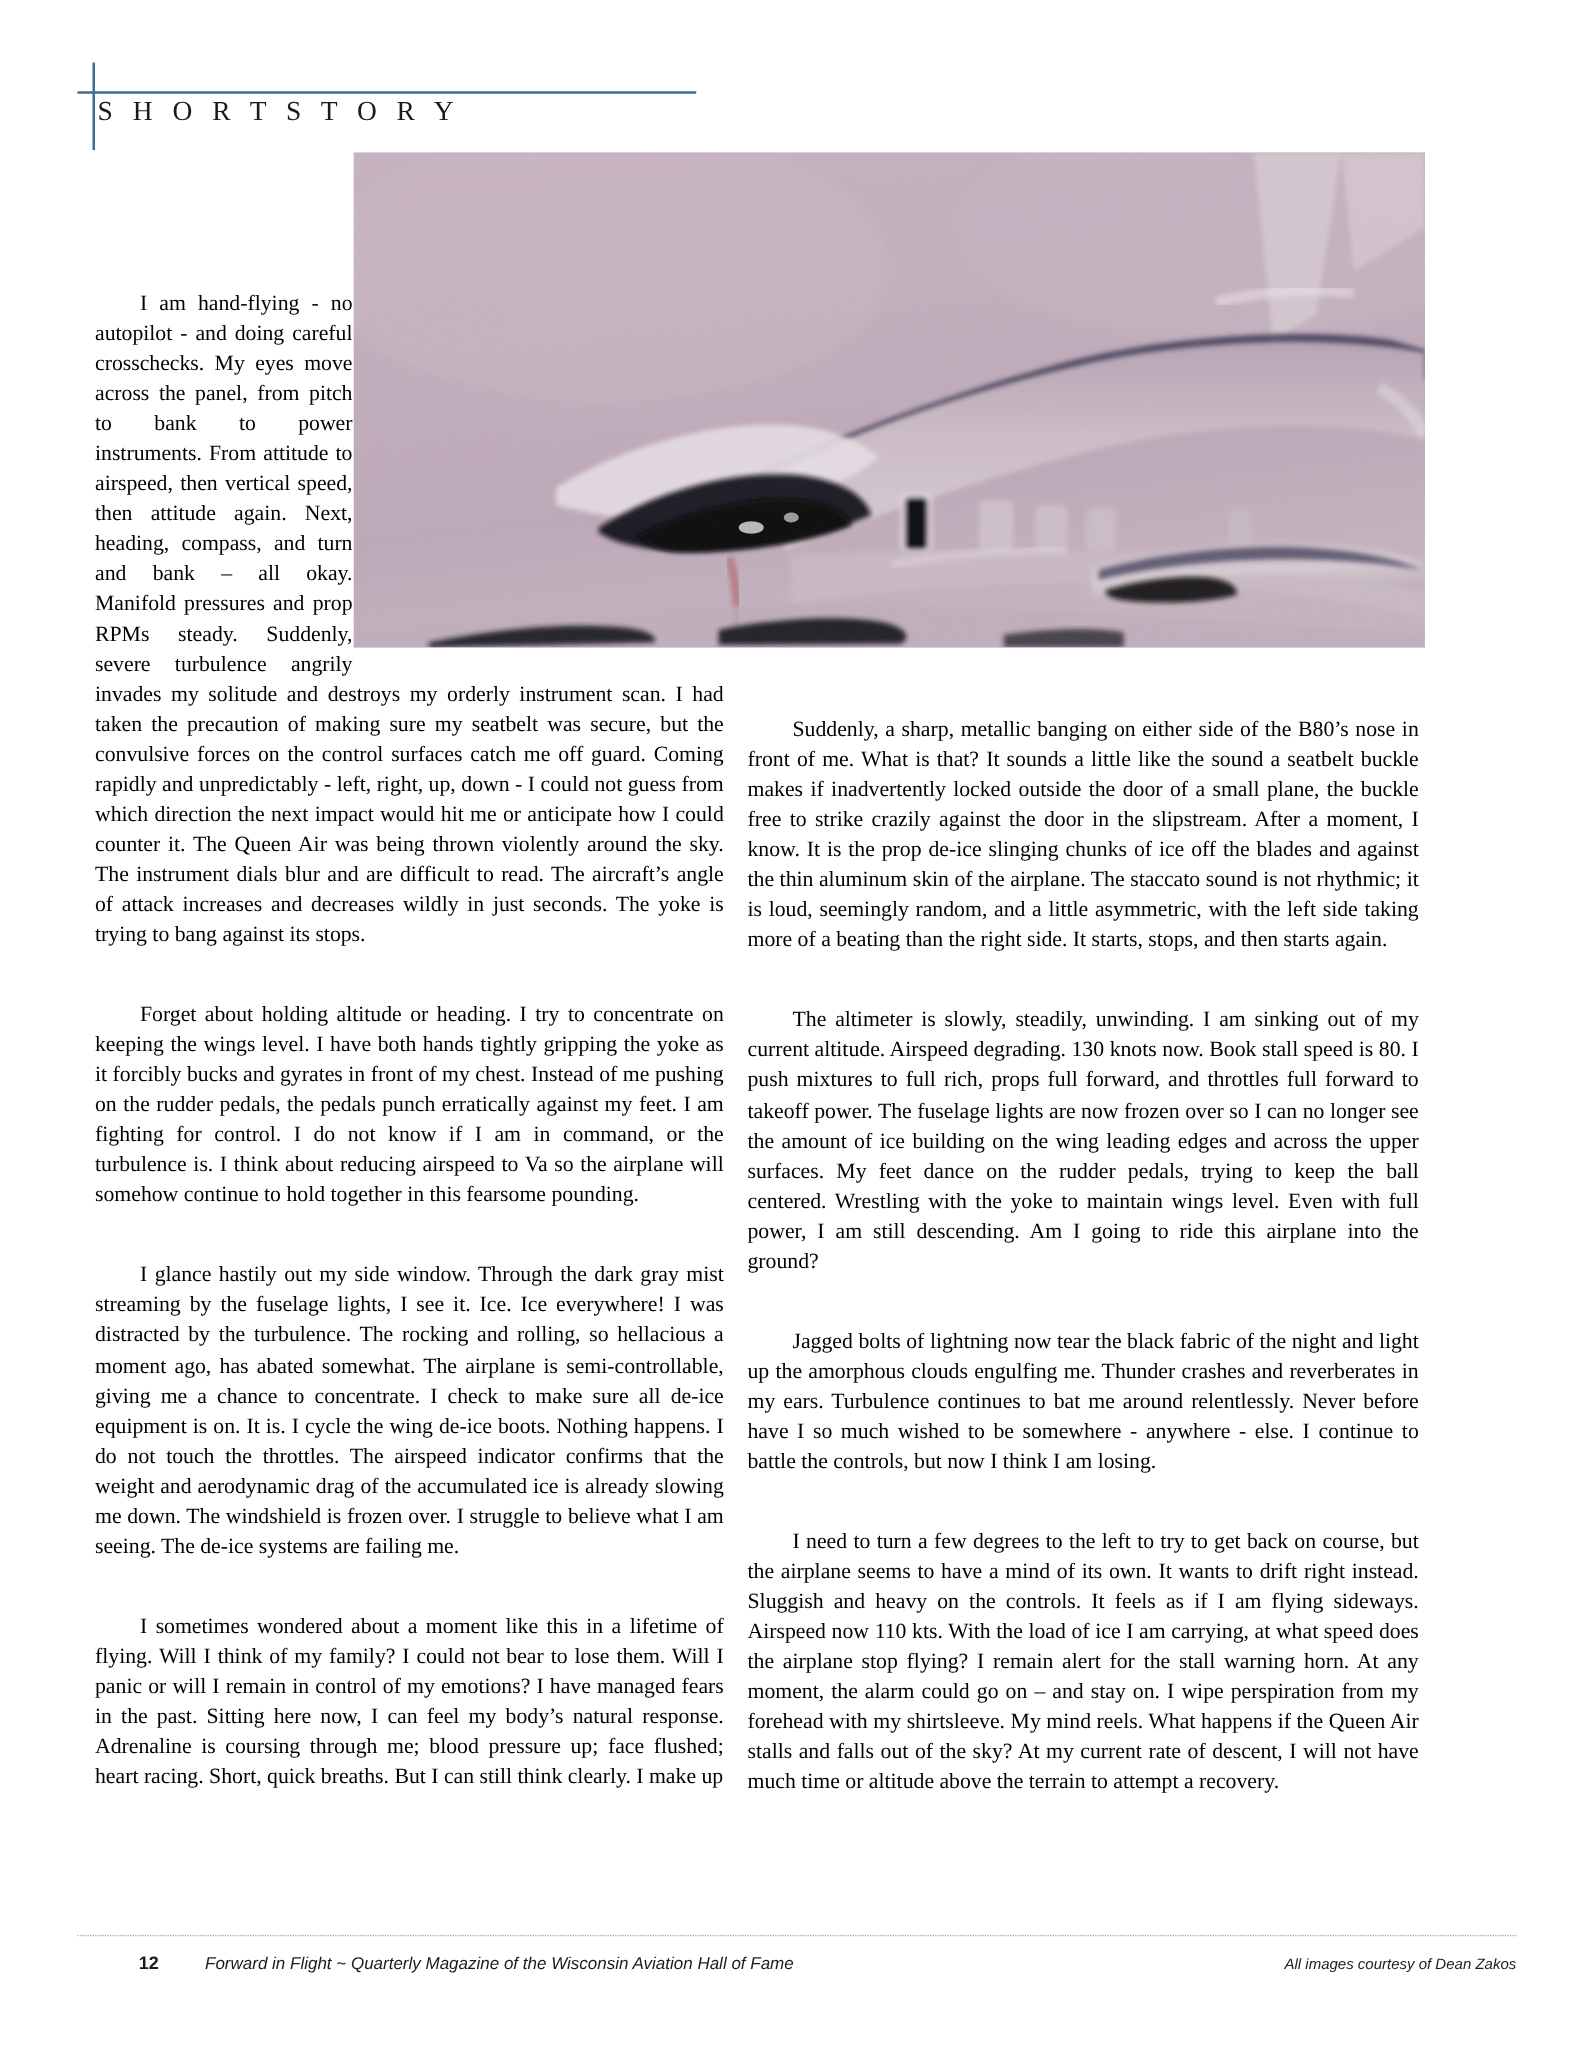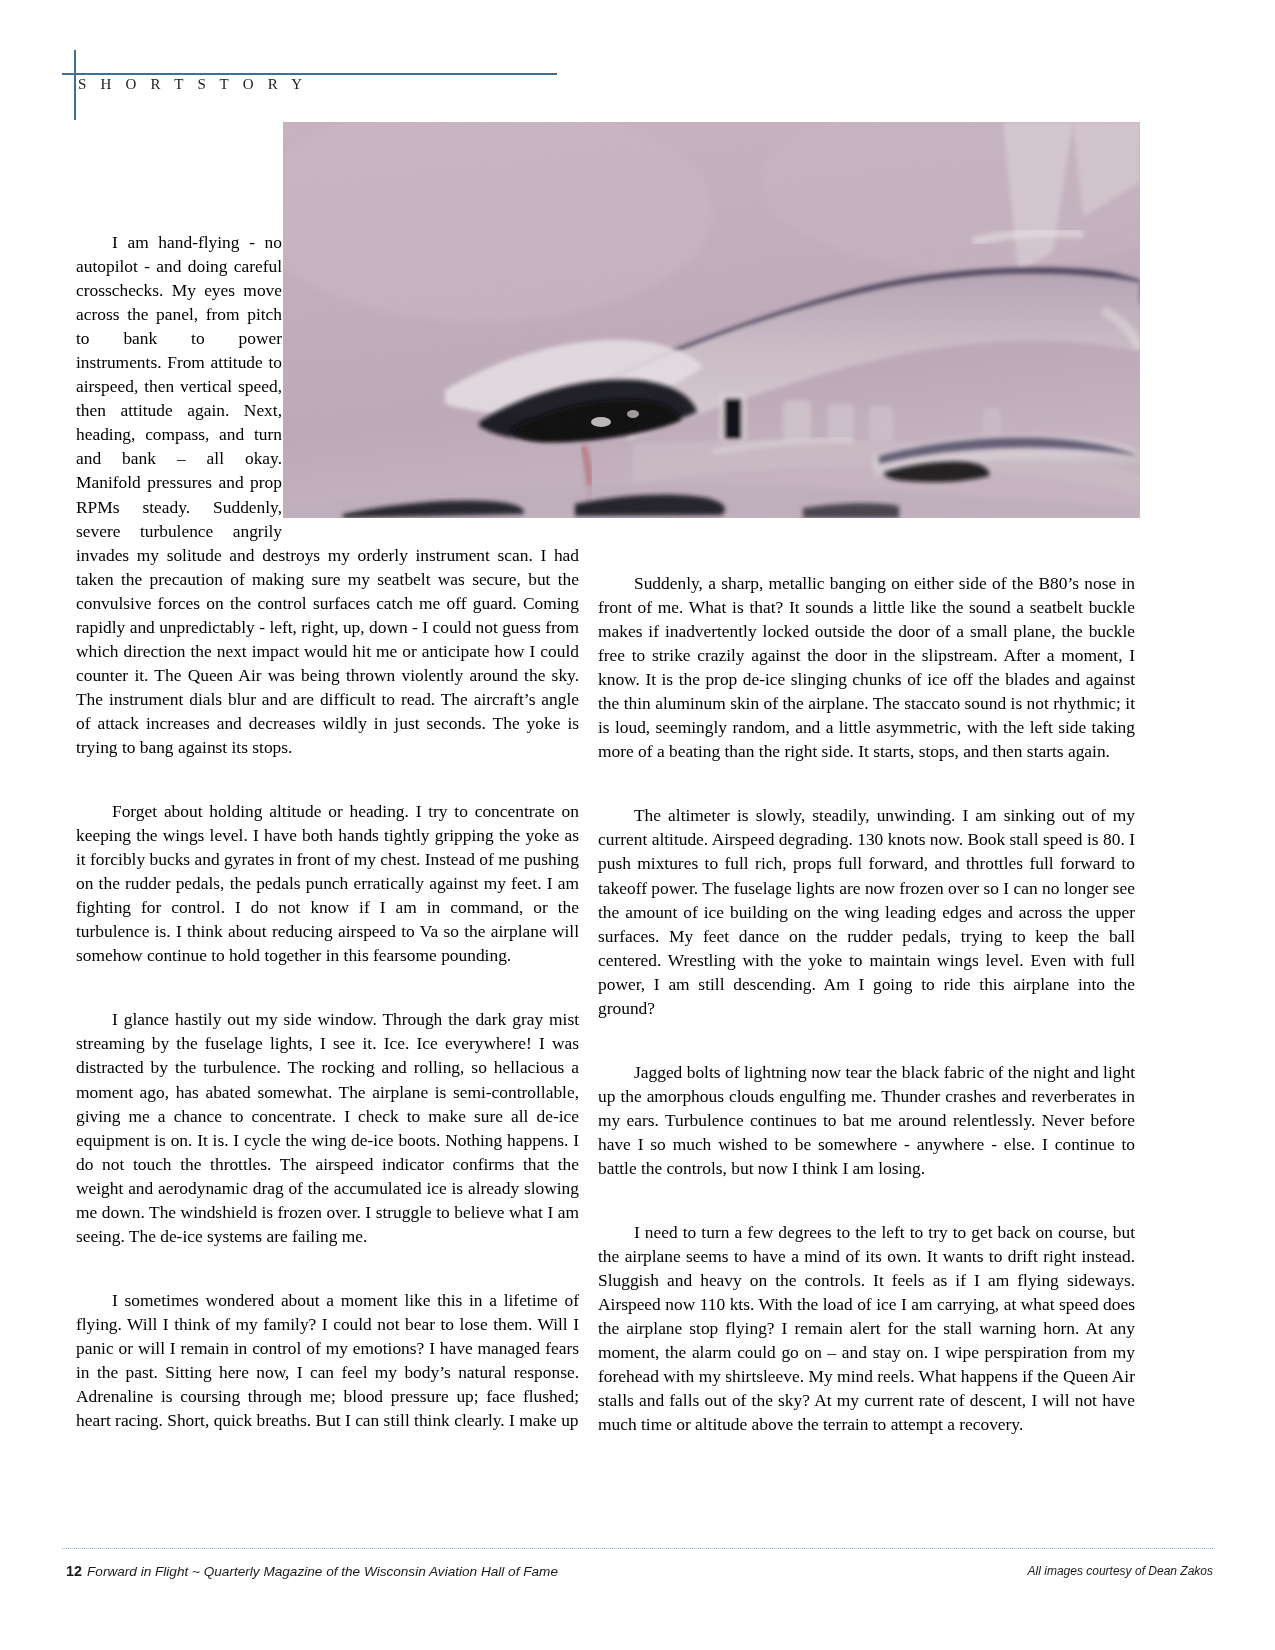--- a/index.html
+++ b/index.html
@@ -37,21 +37,21 @@
     top: 50px;
     width: 2px;
     height: 70px;
     background: #3f6f91;
   }
   .section-label {
     position: absolute;
     left: 78px;
     top: 76px;
     font-family: "Liberation Serif", "DejaVu Serif", serif;
-    font-size: 15px;
+    font-size: 22px;
     letter-spacing: 5.2px;
     color: #1b1b1b;
     white-space: nowrap;
   }
 
   
   .artwork {
     position: absolute;
     left: 283px;
     top: 122px;
@@ -110,22 +110,22 @@
     width: 1147px;
     height: 26px;
     display: flex;
     align-items: center;
     justify-content: space-between;
     font-family: "Liberation Sans", "DejaVu Sans", sans-serif;
     font-size: 13.6px;
     color: #1b1b1b;
   }
   .footer-left { display: flex; align-items: baseline; gap: 5px; white-space: nowrap; }
-  .footer-page { font-weight: bold; font-size: 14.4px; }
-  .footer-mag { font-style: italic; }
+  .footer-page { font-weight: bold; font-size: 14.4px; margin-left: 45px; }
+  .footer-mag { font-style: italic; margin-left: 32px; }
   .footer-right { white-space: nowrap; font-size: 12px; font-style: italic; }
   .italic { }
 </style>
 </head>
 <body>
 
 <div class="page">
 
   <div class="hdr-hrule"></div>
   <div class="hdr-vrule"></div>

